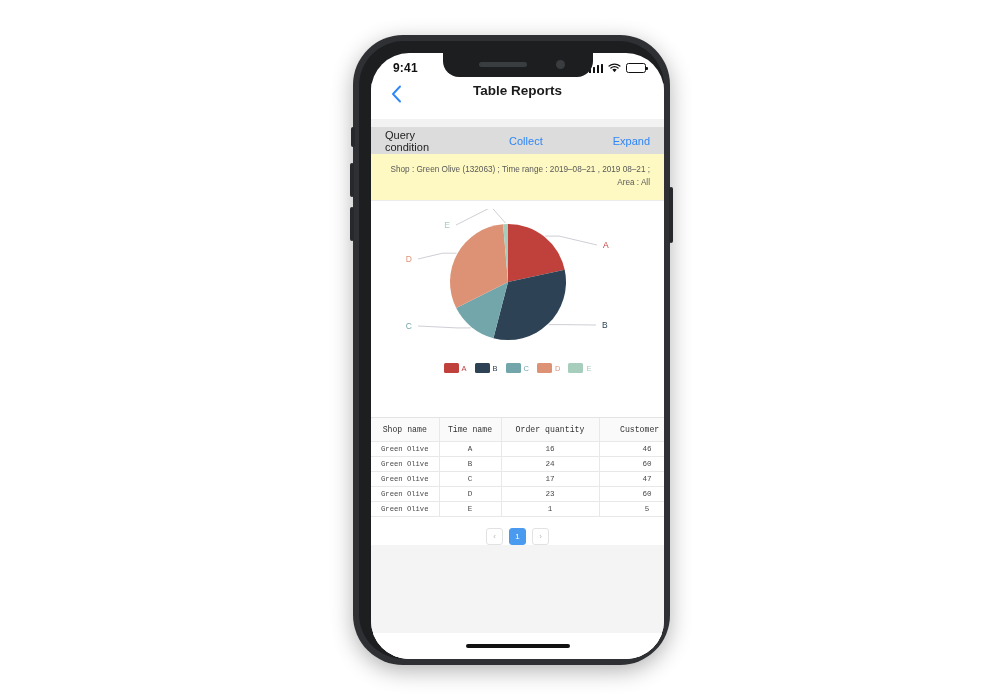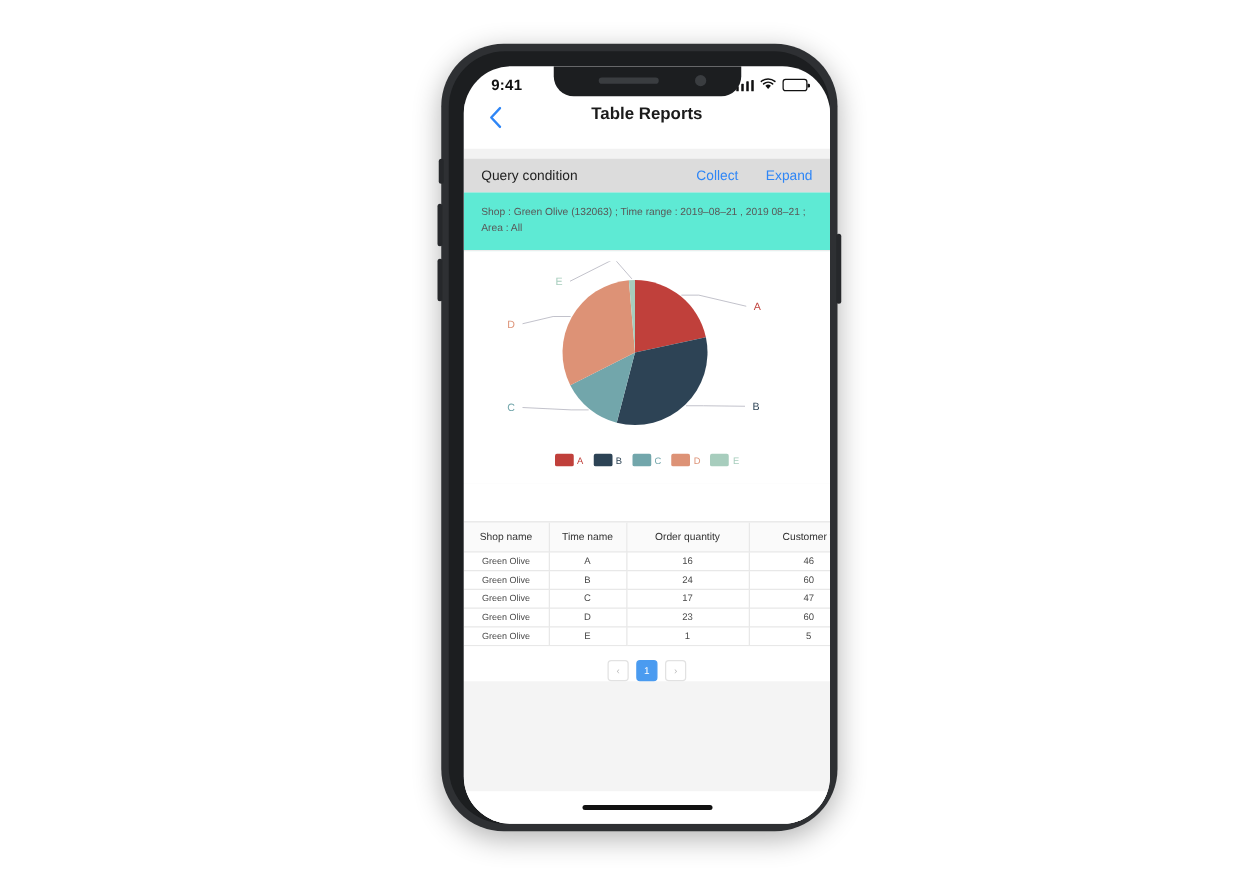--- a/index.html
+++ b/index.html
@@ -168,41 +168,43 @@
   #content-gap { height: 8px; background: #f2f2f2; }
 
   
   #query-bar {
     height: 27px;
     background: #dcdcdc;
     display: flex;
     align-items: center;
     padding: 0 14px;
     box-sizing: border-box;
+    gap: 48px;
   }
   #query-label {
     flex: 1;
     font-size: 11px;
     color: #222;
   }
   .query-action {
     font-size: 11px;
     color: #2f86f6;
     margin-left: 22px;
     cursor: pointer;
   }
 
   
   #query-detail {
-    background: #5eead4;
+    background: #fef9c3;
     padding: 10px 14px 11px 14px;
     font-size: 8.2px;
     line-height: 1.55;
     color: #595959;
     border-bottom: 1px solid #ececec;
+    text-align: right;
   }
 
   
   #chart-card {
     background: #ffffff;
     padding: 8px 0 14px 0;
   }
   #pie-wrap {
     display: flex;
     justify-content: center;
@@ -221,20 +223,21 @@
   }
   .legend-text { font-size: 7.5px; }
 
   #chart-spacer { height: 30px; background: #ffffff; }
 
   
   #table-wrap {
     background: #ffffff;
     border-top: 1px solid #e4e4e4;
     overflow: hidden;
+    font-family: Liberation Mono, monospace;
   }
   table#report-table {
     border-collapse: collapse;
     width: 324px;
     table-layout: fixed;
   }
   #report-table th, #report-table td {
     border-right: 1px solid #e8e8e8;
     border-bottom: 1px solid #e8e8e8;
     text-align: center;

